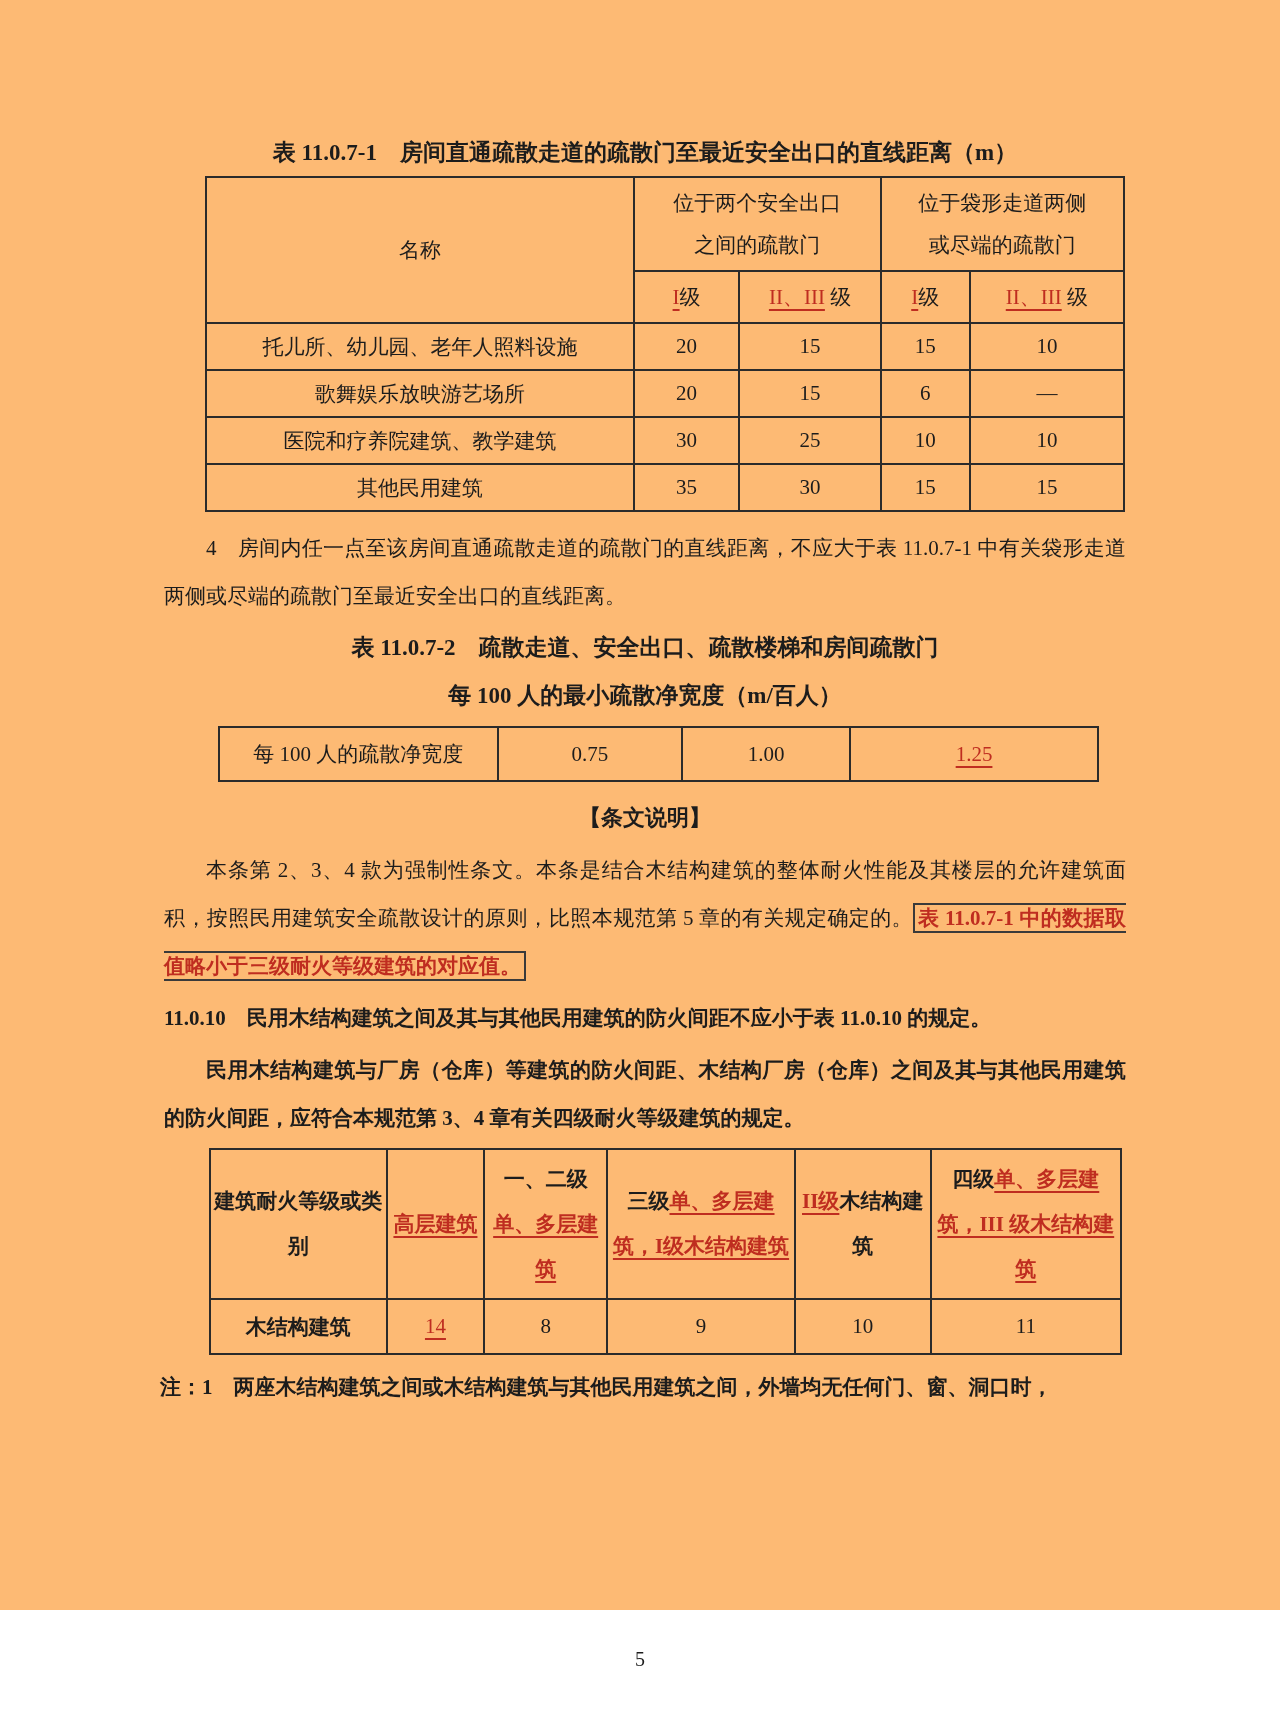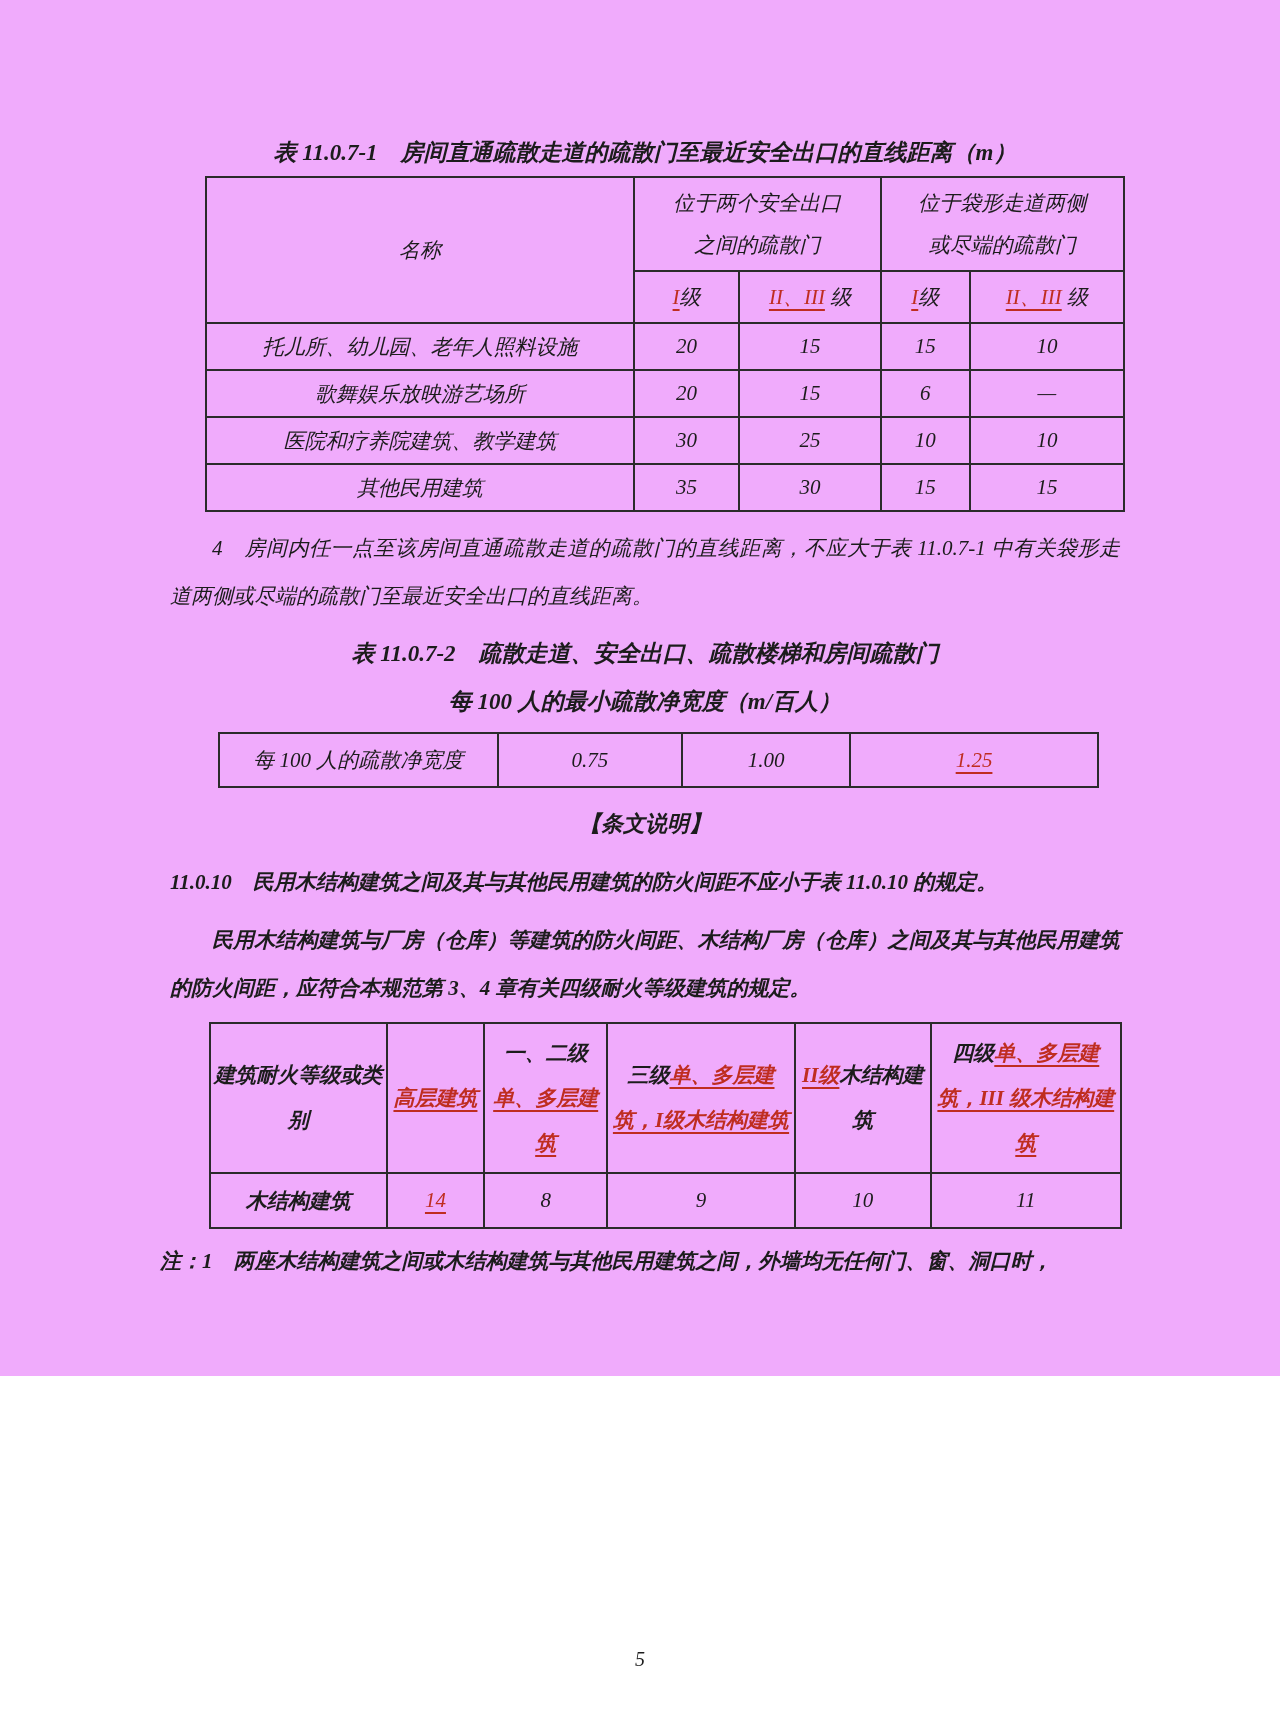--- a/index.html
+++ b/index.html
@@ -2,21 +2,21 @@
 <html style="--red: #bf2d20; --line: #2b2b2b;"><head>
 <meta charset="utf-8">
 <style>
   :root { --red:#bf2d20; --ink:#1c1c1c; --line:#2b2b2b; }
   html,body{margin:0;padding:0;background:#ffffff;}
   body{
     width:1280px;height:1730px;position:relative;overflow:hidden;
     font-family:"Liberation Serif","DejaVu Serif",serif;
     color:var(--ink);
   }
-  .page{position:relative;width:1280px;height:1376px;background:#f0abfc;font-style:italic;}
+  .page{position:relative;width:1280px;height:1610px;background:#fdba74;}
   .content{position:absolute;left:160px;top:138px;width:970px;}
 
   .tbl-title{
     font-weight:bold;font-size:23px;line-height:30px;text-align:center;margin:0;
   }
   .tbl-title.two{line-height:48px;}
 
   table.t{border-collapse:collapse;table-layout:fixed;}
   table.t td{
     border:2px solid var(--line);
@@ -37,21 +37,21 @@
   .t2 .hrow td{height:44px;}
   .t2 .drow td{height:48px;}
 
   
   .t3{width:913px;margin:6px 0 0 49px;}
   .t3 .hrow td{height:144px;line-height:45px;font-weight:600;}
   .t3 .drow td{height:49px;}
   .t3 .drow td:first-child{font-weight:600;}
 
   .para{
-    margin:10px;font-size:21px;line-height:48px;
+    margin:4px;font-size:21px;line-height:48px;
     text-align:justify;text-indent:2em;
   }
   .para.noindent{text-indent:0;}
   .para.b{font-weight:bold;}
   .mt12{margin-top:12px;}
   .mt6{margin-top:6px;}
 
   .section-head{
     margin:12px 0 0 0;font-size:22px;font-weight:bold;line-height:48px;text-align:center;
   }
@@ -149,20 +149,21 @@
           <td>每 100 人的疏散净宽度</td>
           <td>0.75</td>
           <td>1.00</td>
           <td><span class="red ul">1.25</span></td>
         </tr>
       </tbody>
     </table>
 
     <p class="section-head">【条文说明】</p>
 
+    <p class="para"><span>本条第 2、3、4 款为强制性条文。本条是结合木结构建筑的整体耐火性能及其楼层的允许建筑面积，按照民用建筑安全疏散设计的原则，比照本规范第 5 章的有关规定确定的。</span><span class="redbox">表 11.0.7-1 中的数据取值略小于三级耐火等级建筑的对应值。</span></p>
 
     <p class="para noindent b">11.0.10　民用木结构建筑之间及其与其他民用建筑的防火间距不应小于表 11.0.10 的规定。</p>
     <p class="para b">民用木结构建筑与厂房（仓库）等建筑的防火间距、木结构厂房（仓库）之间及其与其他民用建筑的防火间距，应符合本规范第 3、4 章有关四级耐火等级建筑的规定。</p>
 
 
     <table class="t t3">
       <colgroup>
         <col style="width:19.4%">
           <col style="width:10.7%">
           <col style="width:13.5%">

